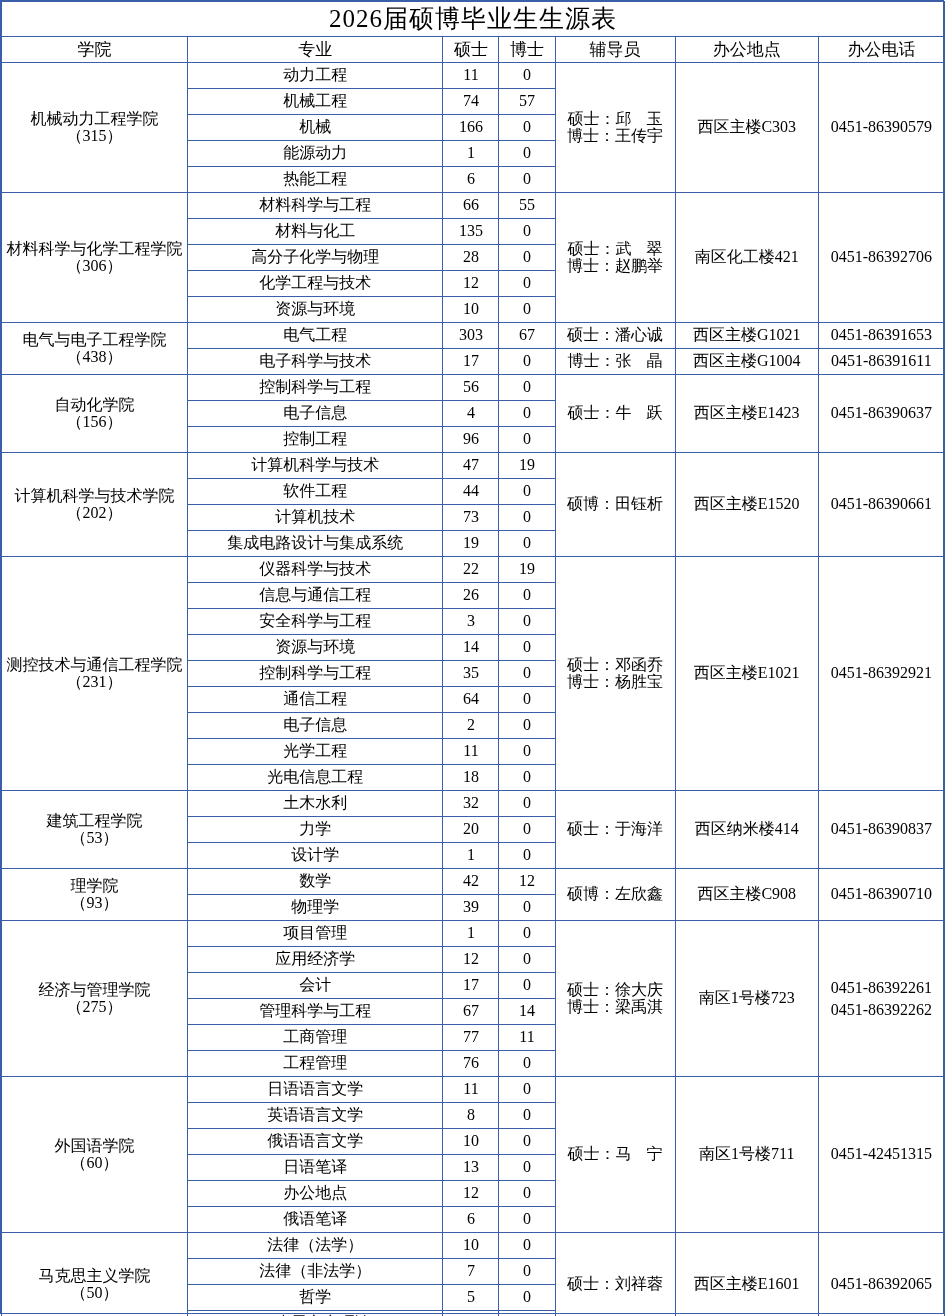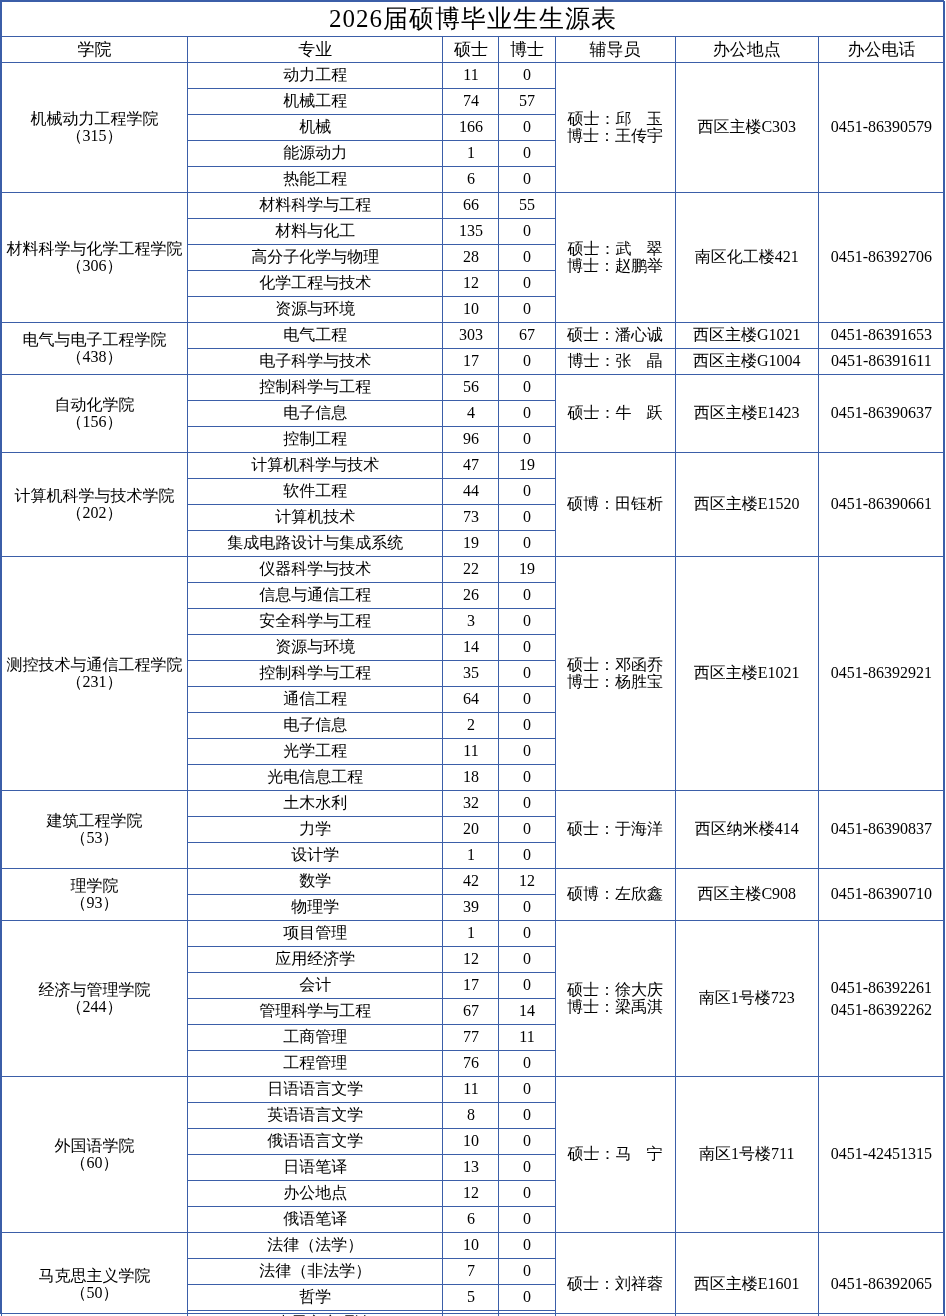--- a/index.html
+++ b/index.html
@@ -345,21 +345,21 @@
     </tr>
     <tr class="r">
       <td class="major">物理学</td>
       <td class="num">39</td>
       <td class="num">0</td>
     </tr>
 
     <tr class="r">
       <td class="college" rowspan="6">
         <div>经济与管理学院</div>
-        <div>（244）</div>
+        <div>（275）</div>
       </td>
       <td class="major">项目管理</td>
       <td class="num">1</td>
       <td class="num">0</td>
       <td class="adv" rowspan="6">
         <div>硕士：徐大庆</div>
         <div>博士：梁禹淇</div>
       </td>
       <td class="place" rowspan="6">南区1号楼723</td>
       <td class="phone" rowspan="6">

